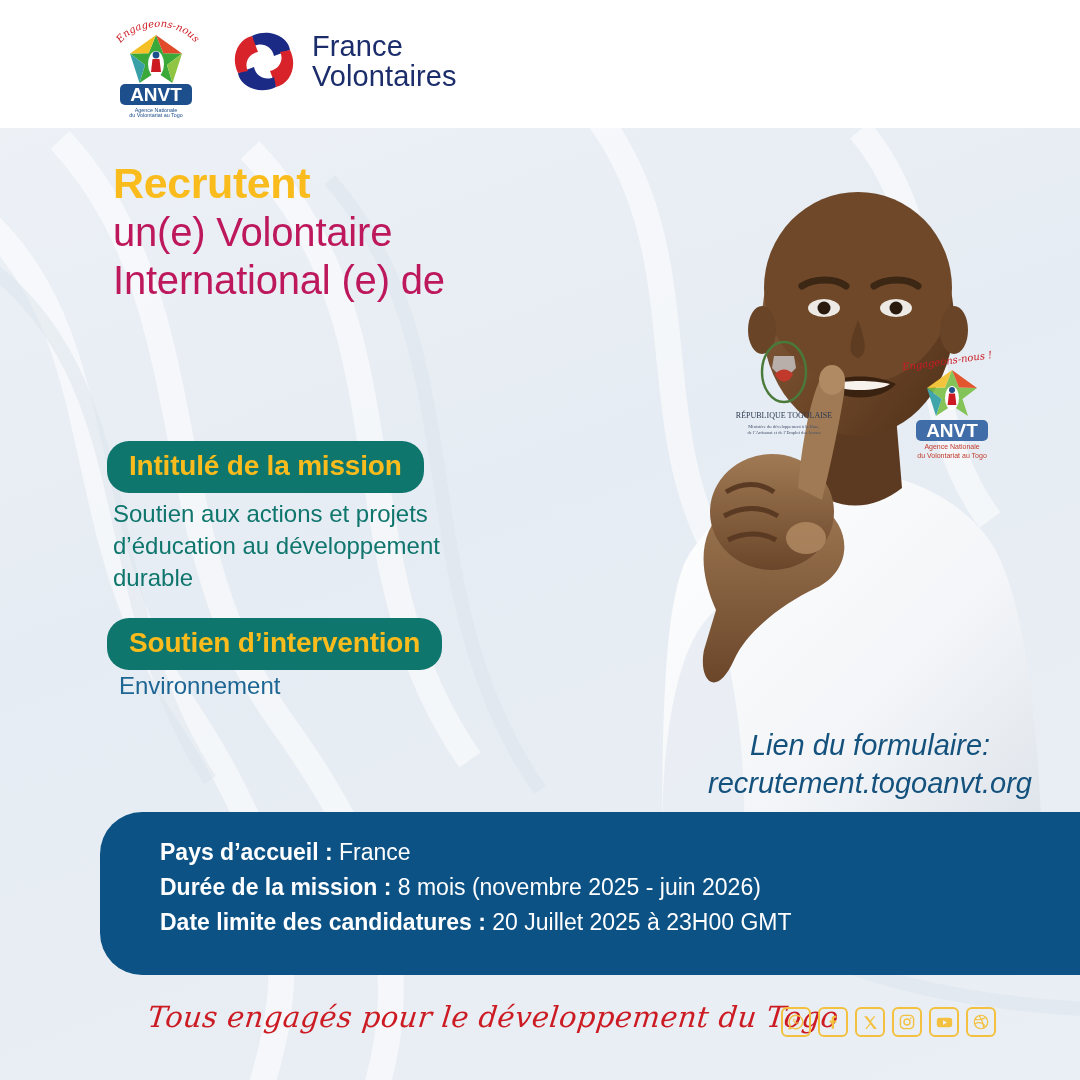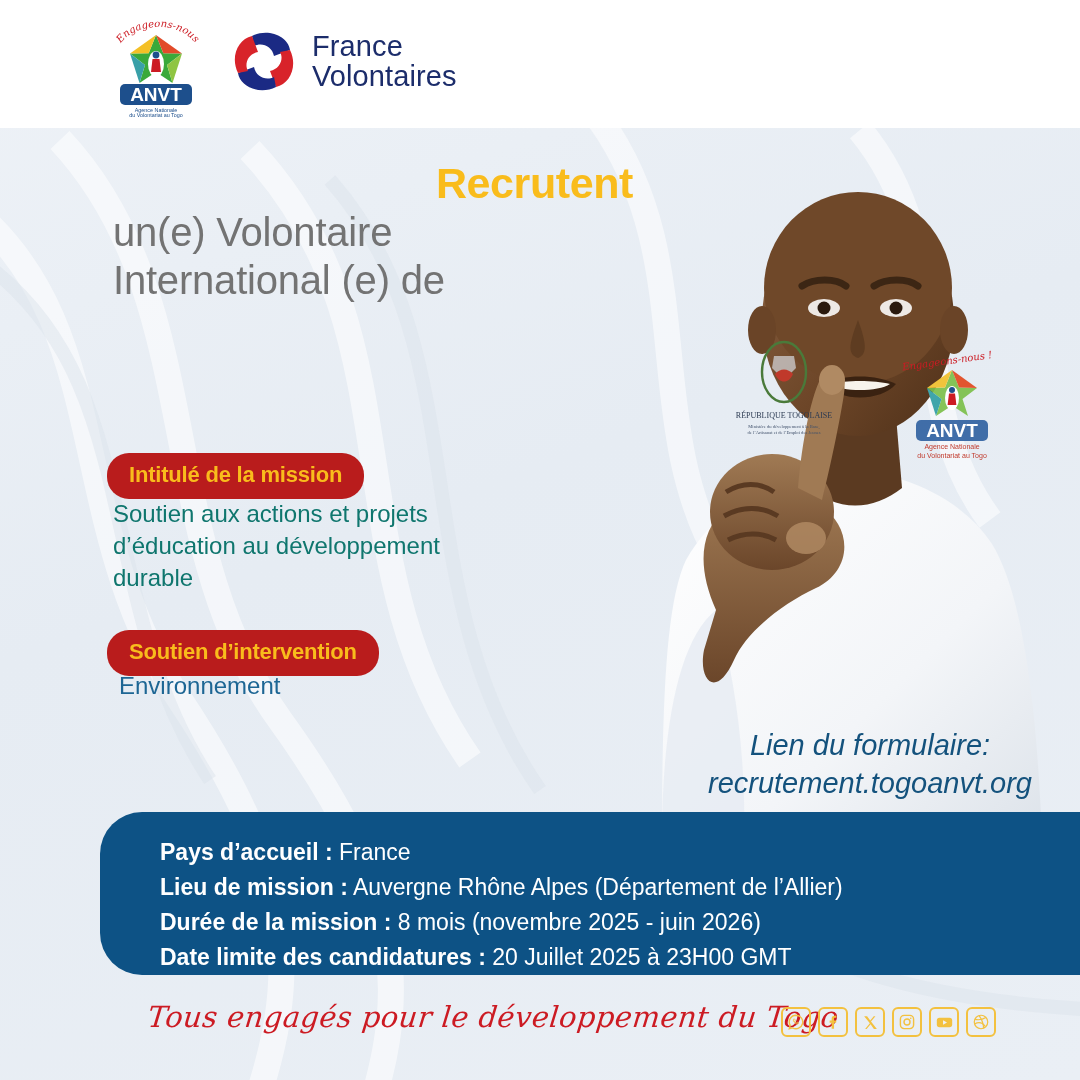--- a/index.html
+++ b/index.html
@@ -22,26 +22,26 @@
   .fv-logo{position:absolute;left:232px;top:30px;display:flex;align-items:center;gap:16px;}
   .fv-mark{width:64px;height:62px;flex:0 0 auto;}
   .fv-name{color:#1c2d6b;font-size:29px;line-height:1.04;font-weight:400;letter-spacing:.1px;}
   .fv-name span{display:block;}
 
   
   .photo{position:absolute;right:-6px;top:140px;width:520px;height:700px;z-index:3;}
 
   
   .headline{position:absolute;left:113px;top:160px;z-index:5;width:520px;}
-  .h-recrutent{color:#f9bc1c;font-size:43px;font-weight:bold;letter-spacing:-.4px;line-height:1.08;text-align:right;}
-  .h-rest{color:#737373;font-size:40px;font-weight:400;line-height:1.2;margin-top:2px;letter-spacing:-.2px;}
-
-  
-  .pill{display:inline-block;background:#b91c1c;color:#f9bc1c;font-weight:bold;
-        font-size:22px;border-radius:22px;padding:9px 22px 11px;letter-spacing:-.2px;margin-top:12px;}
+  .h-recrutent{color:#f9bc1c;font-size:43px;font-weight:bold;letter-spacing:-.4px;line-height:1.08;}
+  .h-rest{color:#be185d;font-size:40px;font-weight:400;line-height:1.2;margin-top:2px;letter-spacing:-.2px;}
+
+  
+  .pill{display:inline-block;background:#0f766e;color:#f9bc1c;font-weight:bold;
+        font-size:28px;border-radius:22px;padding:9px 22px 11px;letter-spacing:-.2px;}
   .sec1{position:absolute;left:107px;top:441px;z-index:5;}
   .sec1-body{position:absolute;left:113px;top:498px;width:400px;color:#0f766e;
              font-size:24px;line-height:1.33;z-index:5;}
   .sec2{position:absolute;left:107px;top:618px;z-index:5;}
   .sec2-body{position:absolute;left:113px;top:672px;color:#1d6694;font-size:24px;z-index:5;margin-left:6px;}
 
   
   .formlink{position:absolute;left:690px;top:727px;width:360px;text-align:center;z-index:5;
             color:#14527d;font-style:italic;font-size:29px;line-height:1.3;font-weight:500;}
   .formlink span{display:block;}
@@ -229,24 +229,20 @@
     <span>recrutement.togoanvt.org</span>
   </div>
 
   <div class="infobox">
     <div class="infolines">
       <div class="infoline">
         <b>Pays d’accueil :</b>
         <span>France</span>
       </div>
       <div class="infoline">
-        <b>Lieu de mission :</b>
-        <span>Auvergne Rhône Alpes (Département de l’Allier)</span>
-      </div>
-      <div class="infoline">
         <b>Durée de la mission :</b>
         <span>8 mois (novembre 2025 - juin 2026)</span>
       </div>
       <div class="infoline">
         <b>Date limite des candidatures :</b>
         <span>20 Juillet 2025 à 23H00 GMT</span>
       </div>
     </div>
   </div>
 

